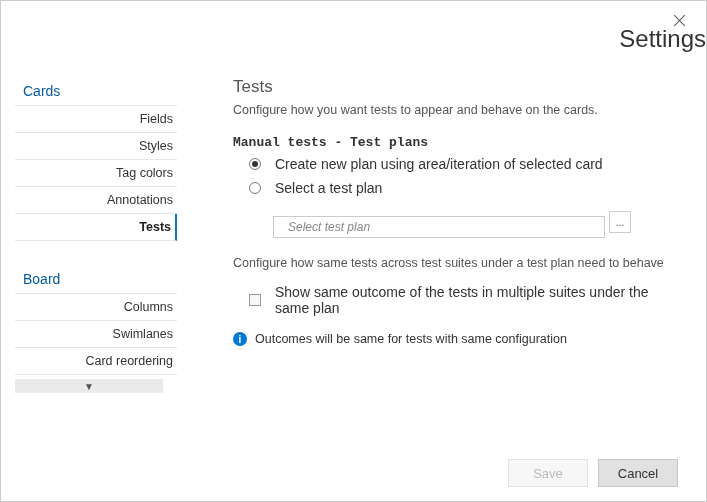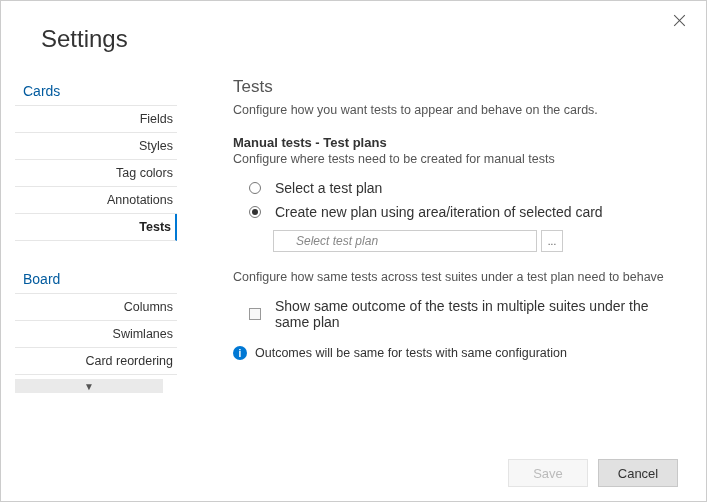--- a/index.html
+++ b/index.html
@@ -33,20 +33,21 @@
       background: #555;
     }
     .close-btn::before { transform: rotate(45deg); }
     .close-btn::after { transform: rotate(-45deg); }
 
     .title {
       font-size: 24px;
       font-weight: 300;
       color: #333;
       padding: 24px 0 0 40px;
+      text-align: right;
     }
 
     .container {
       display: flex;
       padding-top: 24px;
       height: calc(100% - 110px);
       gap: 36px;
     }
 
     .sidebar {
@@ -110,20 +111,21 @@
       font-size: 12.5px;
       color: #555;
       margin-bottom: 18px;
     }
 
     .subsection-title {
       font-weight: 600;
       font-size: 13px;
       color: #333;
       margin-bottom: 2px;
+      font-family: Liberation Mono, monospace;
     }
 
     .subsection-desc {
       font-size: 12.5px;
       color: #555;
       margin-bottom: 10px;
     }
 
     .radio-row, .check-row {
       display: flex;
@@ -165,28 +167,29 @@
     .plan-picker {
       display: flex;
       align-items: center;
       margin: 6px 0 18px 40px;
       gap: 4px;
     }
 
     .plan-input {
       border: 1px solid #ccc;
       height: 22px;
-      width: 264px;
-      padding: 0 22px;
+      width: 332px;
+      padding: 0 14px;
       font-size: 12px;
       color: #888;
       font-style: italic;
       display: flex;
       align-items: center;
       background: #fff;
+      margin-top: 10px;
     }
 
     .plan-browse {
       width: 22px;
       height: 22px;
       border: 1px solid #ccc;
       display: flex;
       align-items: center;
       justify-content: center;
       font-size: 10px;
@@ -272,30 +275,29 @@
     <div class="sidebar-collapse">
       <span>▼</span>
     </div>
   </div>
 
   <div class="content">
     <div class="section-title">Tests</div>
     <div class="section-desc">Configure how you want tests to appear and behave on the cards.</div>
 
     <div class="subsection-title">Manual tests - Test plans</div>
-    <div class="subsection-desc">Configure where tests need to be created for manual tests</div>
+
+    <div class="radio-row">
+      <span class="radio checked"></span>
+      <span>Create new plan using area/iteration of selected card</span>
+    </div>
 
     <div class="radio-row">
       <span class="radio"></span>
       <span>Select a test plan</span>
-    </div>
-
-    <div class="radio-row">
-      <span class="radio checked"></span>
-      <span>Create new plan using area/iteration of selected card</span>
     </div>
 
     <div class="plan-picker">
       <div class="plan-input">
         <span>Select test plan</span>
       </div>
       <div class="plan-browse">
         <span>...</span>
       </div>
     </div>

